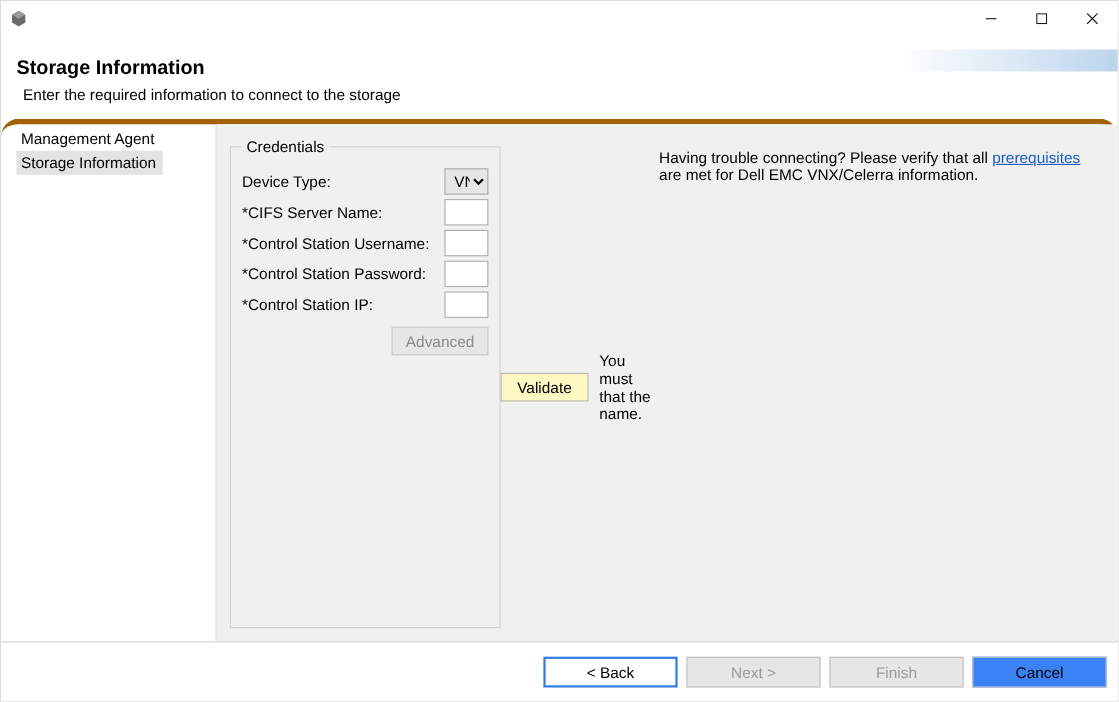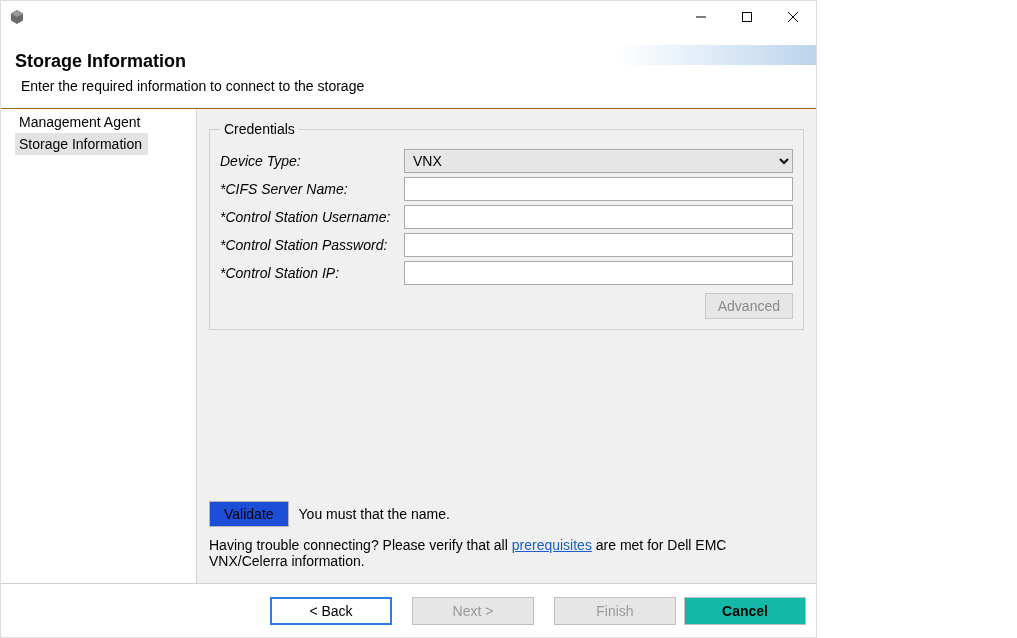--- a/index.html
+++ b/index.html
@@ -5,21 +5,21 @@
   * { box-sizing: border-box; }
   html, body {
     margin: 0; padding: 0;
     width: 1017px; height: 638px;
     font-family: "Segoe UI", Tahoma, sans-serif;
     font-size: 14px;
     background: #fff;
     color: #000;
     overflow: hidden;
   }
-  .window { width: 817px; height: 638px; display: flex; flex-direction: column; border: 1px solid #ddd; }
+  .window { width: 1017px; height: 638px; display: flex; flex-direction: column; border: 1px solid #ddd; }
   .titlebar {
     height: 32px;
     display: flex; align-items: center;
     padding-left: 8px;
     background: #fff;
   }
   .titlebar .spacer { flex: 1; }
   .winbtn {
     width: 46px; height: 32px;
     display: flex; align-items: center; justify-content: center;
@@ -47,63 +47,62 @@
     font-size: 18px;
     font-weight: 700;
   }
   .header .subtitle {
     font-size: 14px;
     margin-left: 6px;
   }
   .body {
     flex: 1;
     display: flex;
-    border-top: 1px solid #a16207;
+    border-top: 5px solid #a16207;
     min-height: 0;
+    border-radius: 16px;
   }
   .sidebar {
     width: 196px;
     border-right: 1px solid #d0d0d0;
     padding-top: 2px;
   }
   .sidebar .navitem {
     padding: 3px 8px 3px 18px;
     font-size: 14px;
     white-space: nowrap;
   }
   .sidebar .navitem.selected {
     background: #e3e3e3;
     display: inline-block;
     margin-left: 14px; padding-left: 4px; padding-right: 6px;
   }
   .main {
     flex: 1;
     display: flex;
-    flex-direction: column;
     background: #f0f0f0;
     padding: 12px;
   }
   fieldset.credentials {
     border: 1px solid #d0d0d0;
     padding: 8px 10px 10px 10px;
     margin: 0;
   }
   fieldset.credentials legend {
     padding: 0 4px;
     font-size: 14px;
   }
   .formrow {
     display: flex;
     align-items: center;
     margin: 4px 0;
   }
   .formrow label {
     width: 184px;
     font-size: 14px;
-    font-style: italic;
   }
   .formrow .control { flex: 1; }
   select.device {
     width: 100%;
     height: 24px;
     border: 1px solid #a9a9a9;
     background: #e6e6e6;
     font-size: 14px;
     padding-left: 4px;
   }
@@ -123,21 +122,21 @@
     padding: 4px 12px;
     font-size: 14px;
     font-family: inherit;
   }
   .mid-spacer { flex: 1; }
   .validate-row {
     display: flex; align-items: center; gap: 10px;
     margin-top: 8px;
   }
   button.validate {
-    background: #1d4ed8;
+    background: #fef9c3;
     border: 1px solid #b5b5b5;
     padding: 4px 14px;
     font-size: 14px;
     font-family: inherit;
   }
   .trouble {
     margin: 10px 0 2px 0;
     font-size: 14px;
   }
   .trouble a { color: #1a5fc9; text-decoration: underline; }
@@ -149,27 +148,27 @@
     gap: 8px;
     background: #fff;
   }
   button.wiz {
     width: 122px; height: 28px;
     font-size: 14px;
     font-family: inherit;
     background: #e6e6e6;
     border: 1px solid #c0c0c0;
   }
-  button.wiz.disabled { color: #9a9a9a; margin-left: 12px; }
+  button.wiz.disabled { color: #9a9a9a; }
   button.wiz.primary {
     background: #fff;
     border: 2px solid #2b7de1;
     color: #000;
   }
-  button.wiz.cancel { background: #14b8a6; font-weight: bold; }
+  button.wiz.cancel { background: #3b82f6; }
 </style>
 </head>
 <body>
 
 <div class="window">
 
   <div class="titlebar">
     <span class="app-icon">
       <svg width="16" height="16" viewBox="0 0 16 16">
         <polygon points="8,1 14,4.5 14,11.5 8,15 2,11.5 2,4.5" fill="#6b6b6b"></polygon>

